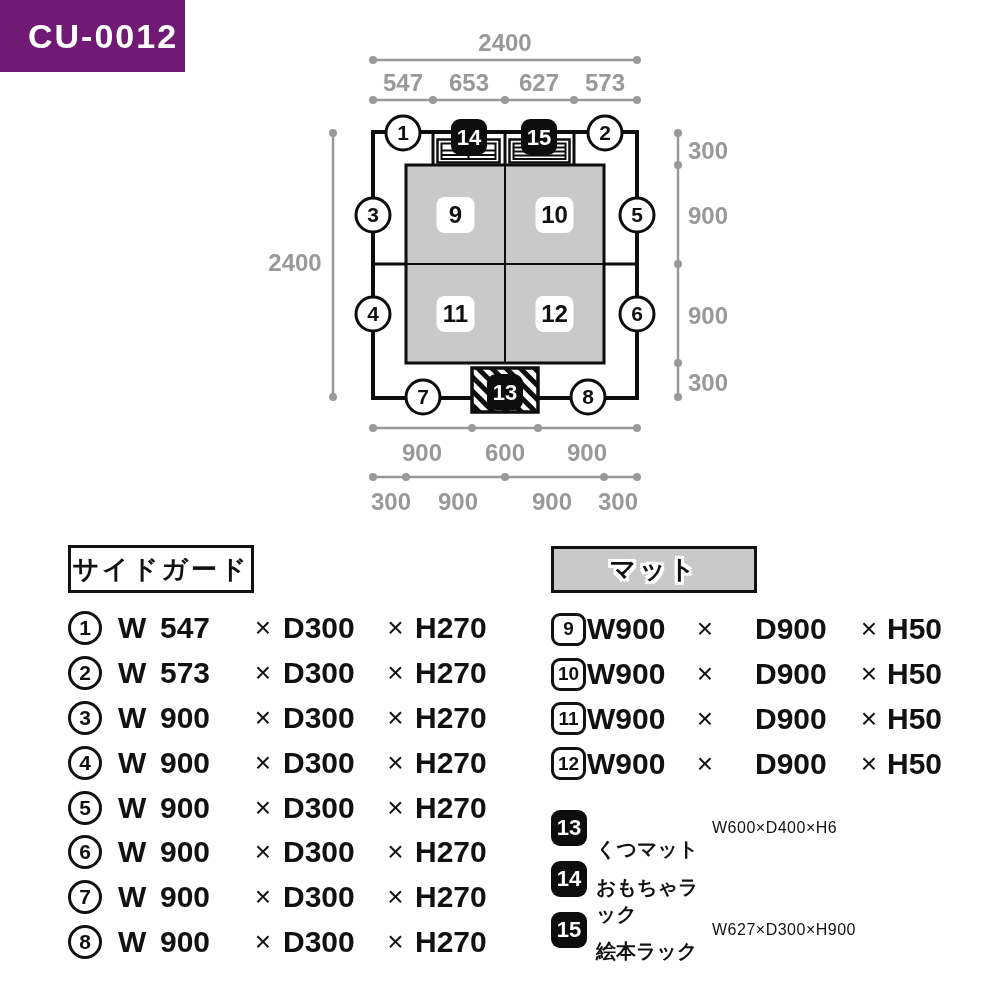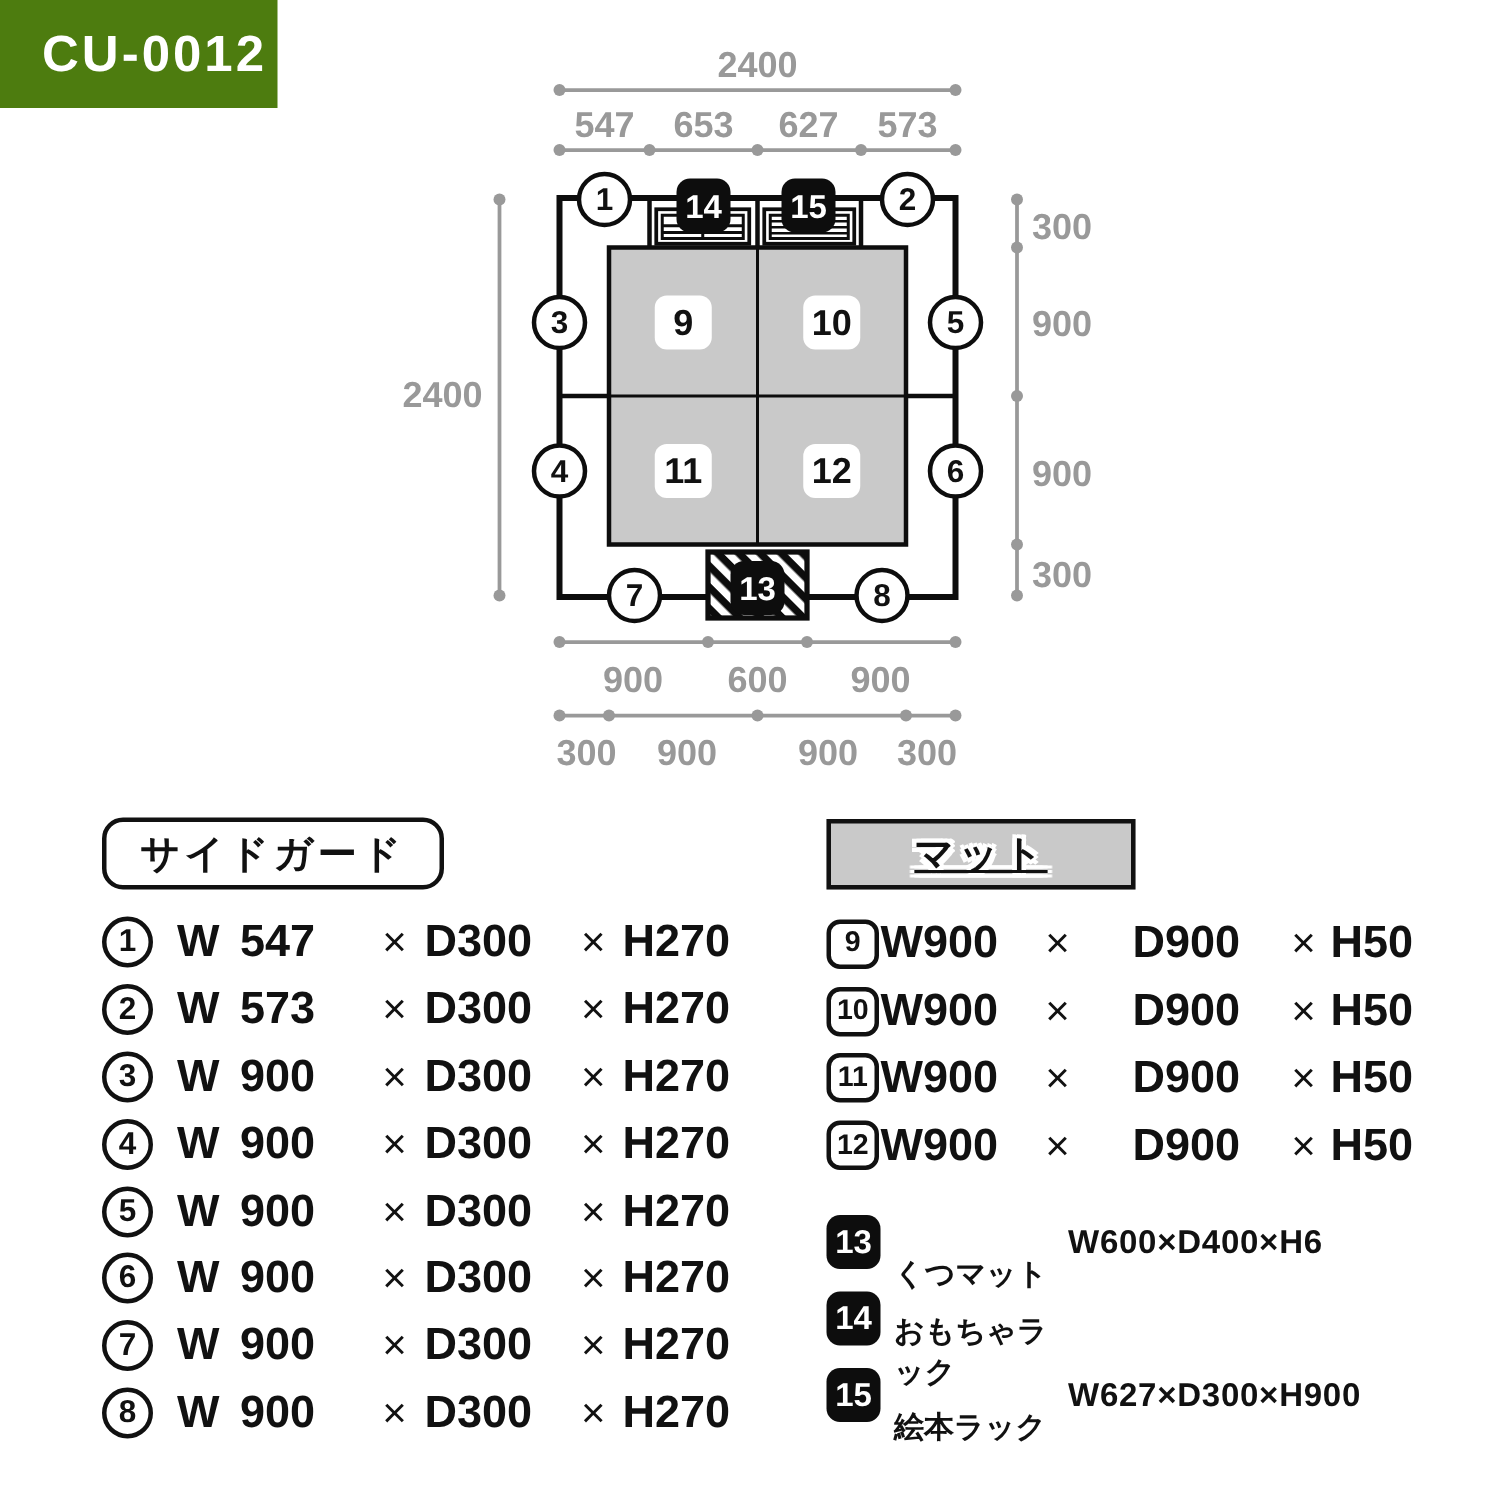--- a/index.html
+++ b/index.html
@@ -1,33 +1,33 @@
 <!DOCTYPE html>
 <html><head>
 <meta charset="utf-8">
 <style>
   html,body{margin:0;padding:0;background:#fff;}
   body{width:1000px;height:1000px;position:relative;overflow:hidden;
        font-family:"Liberation Sans","DejaVu Sans",sans-serif;color:#111;}
   
-  .model-badge{position:absolute;left:0;top:0;width:185px;height:72px;background:#4d7c0f;
+  .model-badge{position:absolute;left:0;top:0;width:185px;height:72px;background:#701a75;
        color:#fff;display:flex;align-items:center;padding-left:28px;box-sizing:border-box;
        font-size:34px;font-weight:bold;letter-spacing:2px;}
   
   #plan-svg{position:absolute;left:0;top:0;}
   #plan-svg text{font-family:"Liberation Sans","DejaVu Sans",sans-serif;font-weight:bold;}
   #plan-svg text.dim{font-size:24px;fill:#999;}
   #plan-svg text.mark{font-size:21px;fill:#111;}
   #plan-svg text.matnum{font-size:24px;fill:#111;}
   #plan-svg text.badgenum{font-size:22px;fill:#fff;}
   
   .hdr{position:absolute;display:flex;align-items:center;justify-content:center;
        border:3px solid #111;box-sizing:border-box;font-size:26px;font-weight:bold;letter-spacing:3px;}
-  #hdr-left{left:68px;top:545px;width:228px;height:48px;background:#fff;border-radius:14px;}
-  #hdr-right{left:551px;top:546px;width:206px;height:47px;background:#c9c9c9;text-decoration:underline;}
+  #hdr-left{left:68px;top:545px;width:186px;height:48px;background:#fff;}
+  #hdr-right{left:551px;top:546px;width:206px;height:47px;background:#c9c9c9;}
   #hdr-right .ttl{color:#111;
      text-shadow:-3px -3px 0 #fff,3px -3px 0 #fff,-3px 3px 0 #fff,3px 3px 0 #fff,
                  -3px 0 0 #fff,3px 0 0 #fff,0 -3px 0 #fff,0 3px 0 #fff;}
   
   .list{position:absolute;display:flex;flex-direction:column;}
   #list-left{left:68px;top:606px;}
   #list-right{left:551px;top:607px;}
   #list-acc{left:551px;top:802px;}
   .lrow,.rrow{height:44.8px;display:flex;align-items:center;font-size:30px;font-weight:bold;}
   .arow{height:51px;display:flex;align-items:center;}
@@ -46,21 +46,21 @@
   .lrow .x1{width:40px;}
   .lrow .dv{width:93px;}
   .lrow .x2{width:39px;}
   
   .rrow .wv{margin-left:1px;width:100px;}
   .rrow .x1{width:36px;}
   .rrow .dv{width:96px;margin-left:32px;}
   .rrow .x2{width:36px;}
   
   .aname{margin-left:9px;width:116px;font-size:20px;font-weight:bold;flex:none;margin-top:44px;}
-  .asize{font-size:22px;font-weight:bold;margin-left:0px;letter-spacing:0.5px;}
+  .asize{font-size:16px;font-weight:normal;margin-left:0px;letter-spacing:0.5px;}
 </style>
 </head>
 <body>
 
 <div class="model-badge">CU-0012</div>
 
 <svg id="plan-svg" width="1000" height="530" viewBox="0 0 1000 530">
   <defs>
     <pattern id="hatch" patternUnits="userSpaceOnUse" width="10" height="10" patternTransform="rotate(45)">
       <rect width="10" height="10" fill="#fff"></rect>

